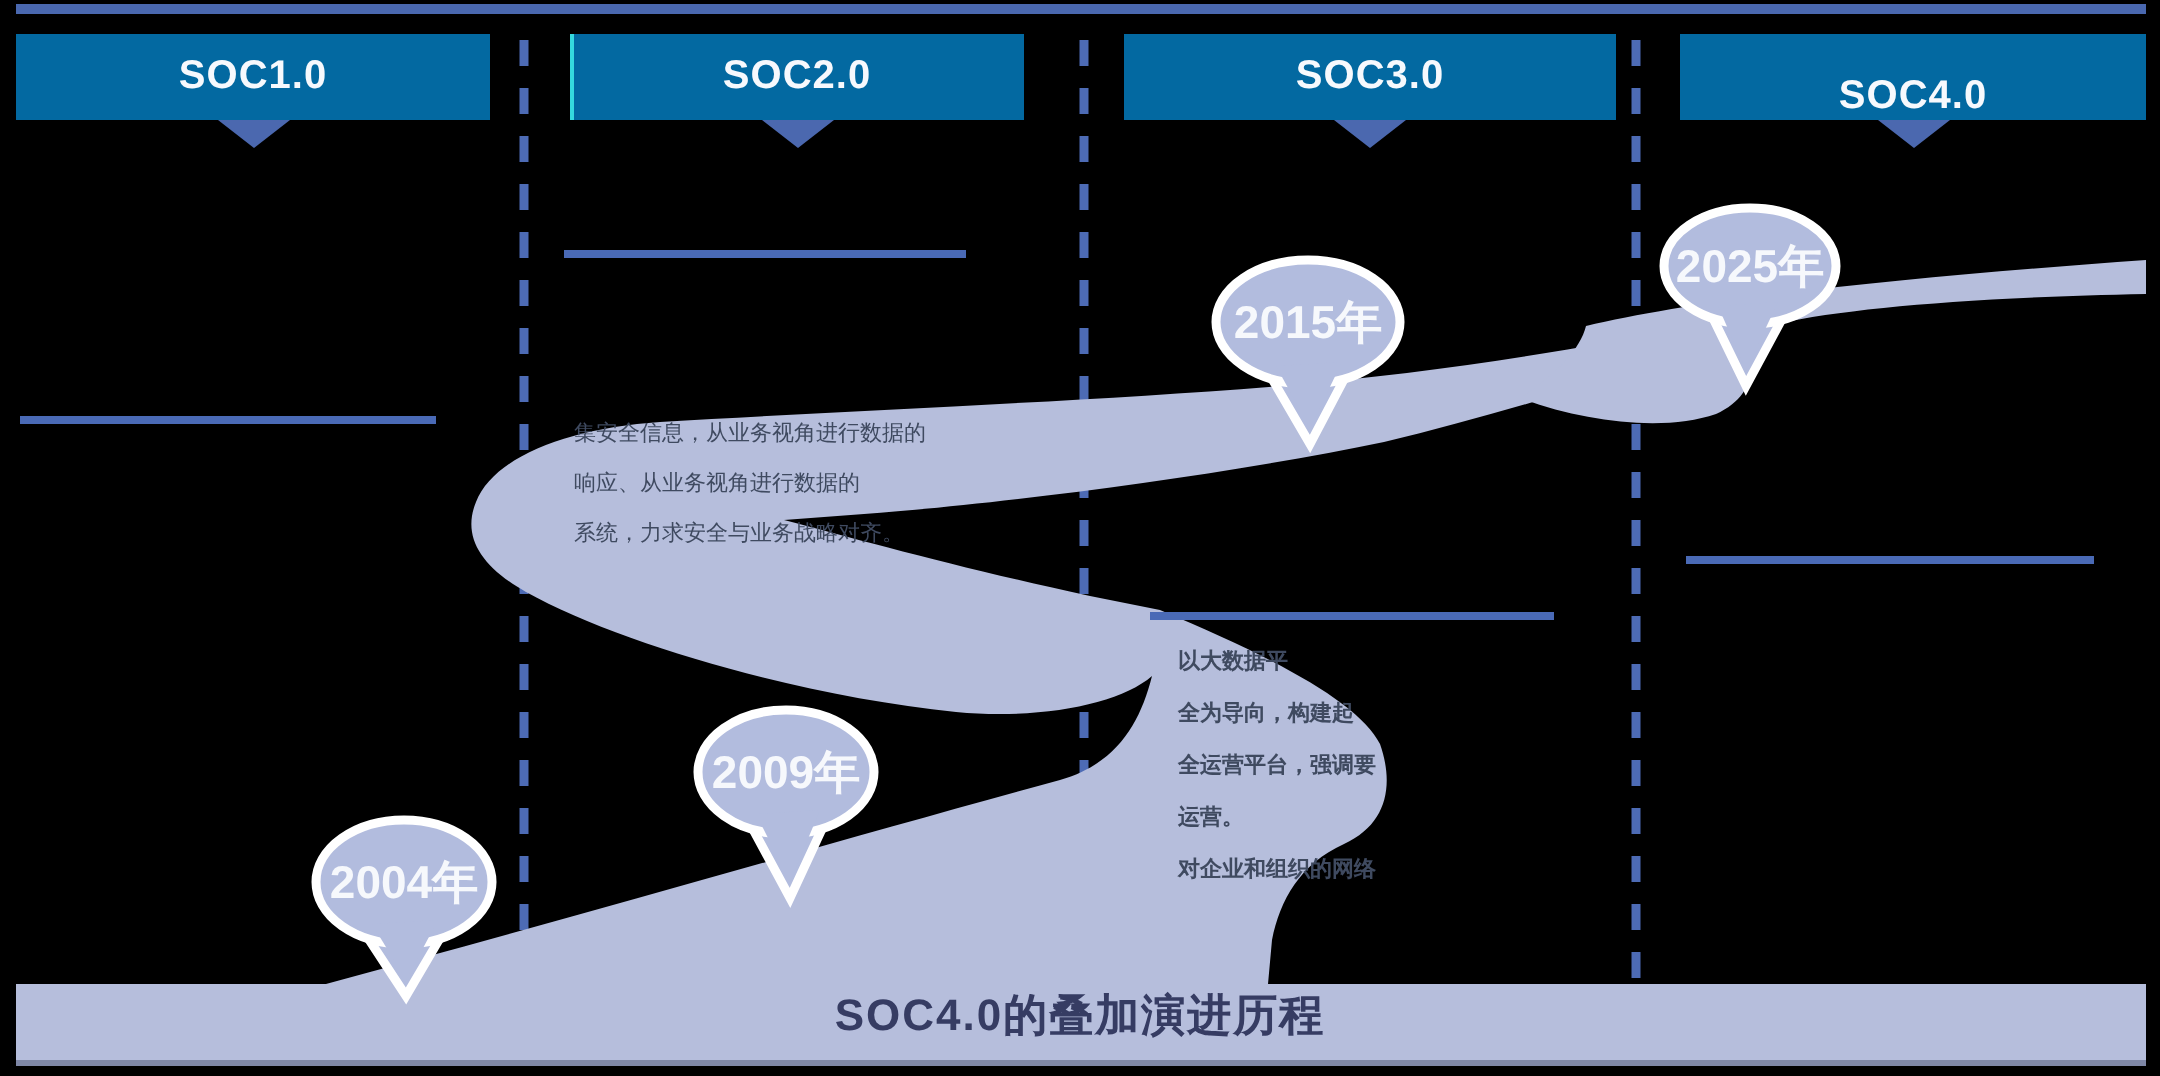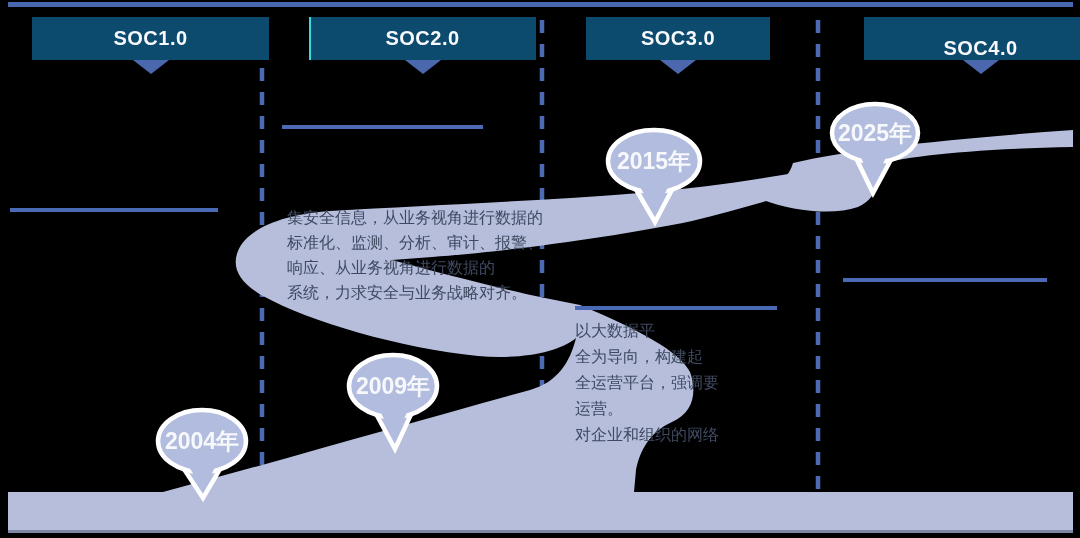--- a/index.html
+++ b/index.html
@@ -2,33 +2,33 @@
 <html><head>
 <meta charset="utf-8">
 <style>
   html,body{margin:0;padding:0;background:#000;}
   .canvas{position:relative;width:1080px;height:538px;background:#000;overflow:hidden;
           font-family:"Liberation Sans","DejaVu Sans",sans-serif;}
   .layer{position:absolute;left:0;top:0;}
   
   .top-line{position:absolute;left:8px;top:2px;width:1065px;height:5px;background:#4a68af;}
   
-  .banner{position:absolute;top:17px;height:43px;background:#0c4a6e;display:flex;
-          align-items:center;justify-content:center;margin-left:24px;}
+  .banner{position:absolute;top:17px;height:43px;background:#0369a1;display:flex;
+          align-items:center;justify-content:center;}
   .banner .label{color:#f7f9fd;font-weight:bold;font-size:20px;letter-spacing:.5px;}
   .notch{position:absolute;top:43px;left:50%;transform:translateX(-50%);width:0;height:0;
          border-left:18px solid transparent;border-right:18px solid transparent;
          border-top:14px solid #4b68af;}
   .teal-accent{position:absolute;left:0;top:0;width:2px;height:43px;background:#35dade;}
   .b1{left:8px;width:237px;} .b2{left:285px;width:227px;}
-  .b3{left:562px;width:184px;} .b4{left:840px;width:233px;align-items:flex-end;}
+  .b3{left:562px;width:246px;} .b4{left:840px;width:233px;align-items:flex-end;}
   
-  .desc{position:absolute;color:#3f4a60;font-size:16px;line-height:25px;white-space:nowrap;}
+  .desc{position:absolute;color:#3f4a60;font-size:11px;line-height:25px;white-space:nowrap;}
   .desc2{left:287px;top:205px;}
-  .desc3{left:575px;top:318px;line-height:26px;}
+  .desc3{left:589px;top:318px;line-height:26px;font-weight:bold;}
   
   .footer-title{position:absolute;left:0;top:493px;width:1080px;text-align:center;
                 color:#363c63;font-size:22px;font-weight:bold;letter-spacing:1px;}
   .bottom-edge{position:absolute;left:8px;top:530px;width:1065px;height:3px;background:#7e87a6;}
   svg text{font-family:"Liberation Sans","DejaVu Sans",sans-serif;}
 </style>
 </head>
 <body>
 
 <div class="canvas">
@@ -100,21 +100,20 @@
     <g>
       <path d="M855 156 L873 193 L894 154 Z" fill="#b2bcde" stroke="#ffffff" stroke-width="4.5"></path>
       <ellipse cx="875" cy="133" rx="43" ry="29" fill="#b2bcde" stroke="#ffffff" stroke-width="4.5"></ellipse>
       <path d="M859 153 L873 185 L889 151 Z" fill="#b2bcde"></path>
       <text x="875" y="141" text-anchor="middle" font-size="23" font-weight="bold" fill="#f6f8fc">2025年</text>
     </g>
   </svg>
 
   <div class="desc desc2">
     <div>集安全信息，从业务视角进行数据的</div>
-    <div>标准化、监测、分析、审计、报警、</div>
     <div>响应、从业务视角进行数据的</div>
     <div>系统，力求安全与业务战略对齐。</div>
   </div>
   <div class="desc desc3">
     <div>以大数据平</div>
     <div>全为导向，构建起</div>
     <div>全运营平台，强调要</div>
     <div>运营。</div>
     <div>对企业和组织的网络</div>
   </div>
@@ -132,15 +131,16 @@
   </div>
   <div class="banner b3">
     <span class="label">SOC3.0</span>
     <div class="notch"></div>
   </div>
   <div class="banner b4">
     <span class="label">SOC4.0</span>
     <div class="notch"></div>
   </div>
 
+  <div class="footer-title">SOC4.0的叠加演进历程</div>
   <div class="bottom-edge"></div>
 
 </div>
 
 </body></html>

